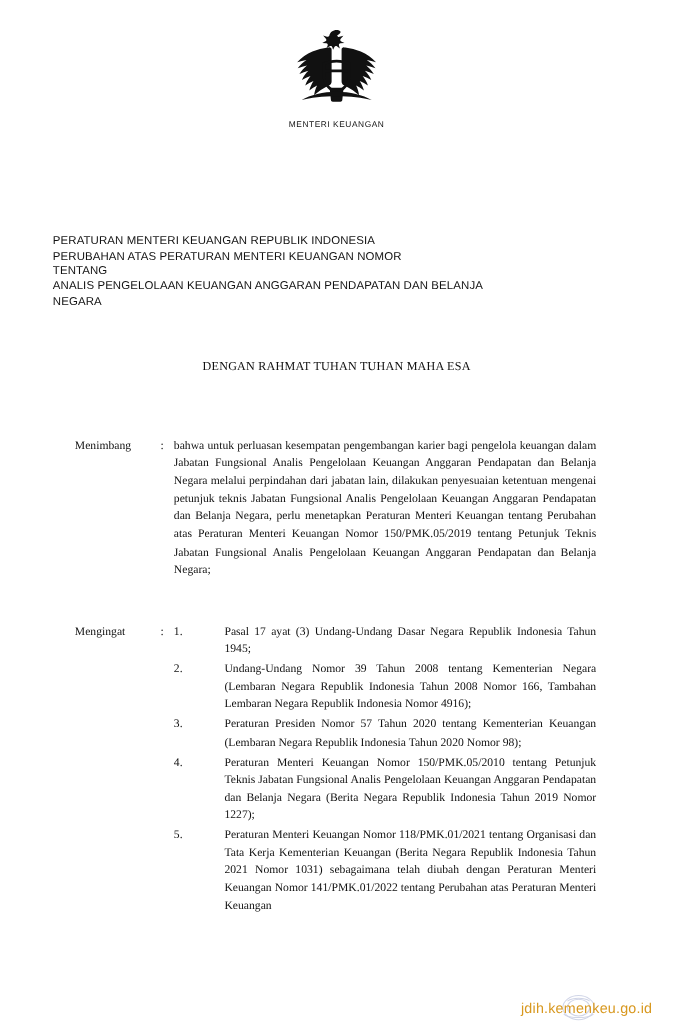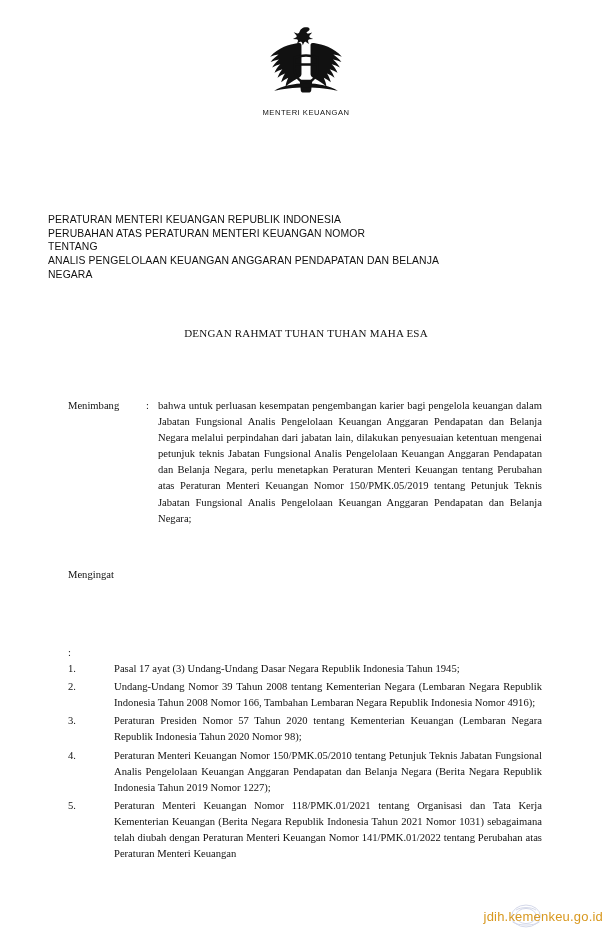--- a/index.html
+++ b/index.html
@@ -104,21 +104,21 @@
     flex: 0 0 12px;
     text-align: left;
   }
   .clause .content {
     flex: 1 1 auto;
     text-align: justify;
     text-justify: inter-word;
   }
 
   #menimbang { top: 398px; left: 68px; width: 474px; }
-  #mengingat { top: 567px; left: 68px; width: 474px; flex-direction: column; }
+  #mengingat { top: 567px; left: 68px; width: 474px; }
 
   ol.numlist {
     margin: 0;
     padding: 0;
     list-style: none;
   }
   ol.numlist li {
     display: flex;
     margin-bottom: 2px;
   }
@@ -129,21 +129,21 @@
   ol.numlist li .txt {
     flex: 1 1 auto;
     text-align: justify;
     text-justify: inter-word;
     margin-left: 24px;
   }
 
   
   .footer-url {
     position: absolute;
-    right: 9px;
+    right: 19px;
     bottom: 12px;
     font-family: "Liberation Sans", sans-serif;
     font-size: 13px;
     color: #d8981f;
     letter-spacing: 0.2px;
   }
   .footer-stamp {
     position: absolute;
     right: 60px;
     bottom: 4px;

